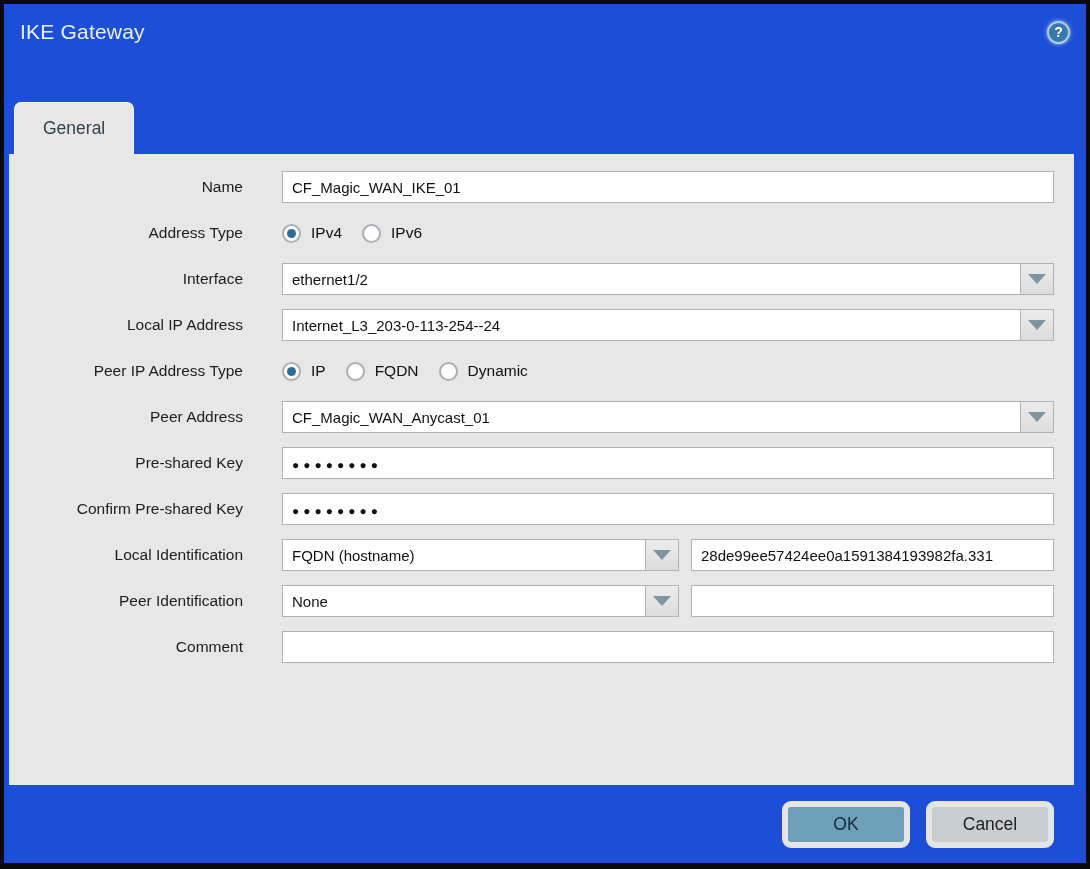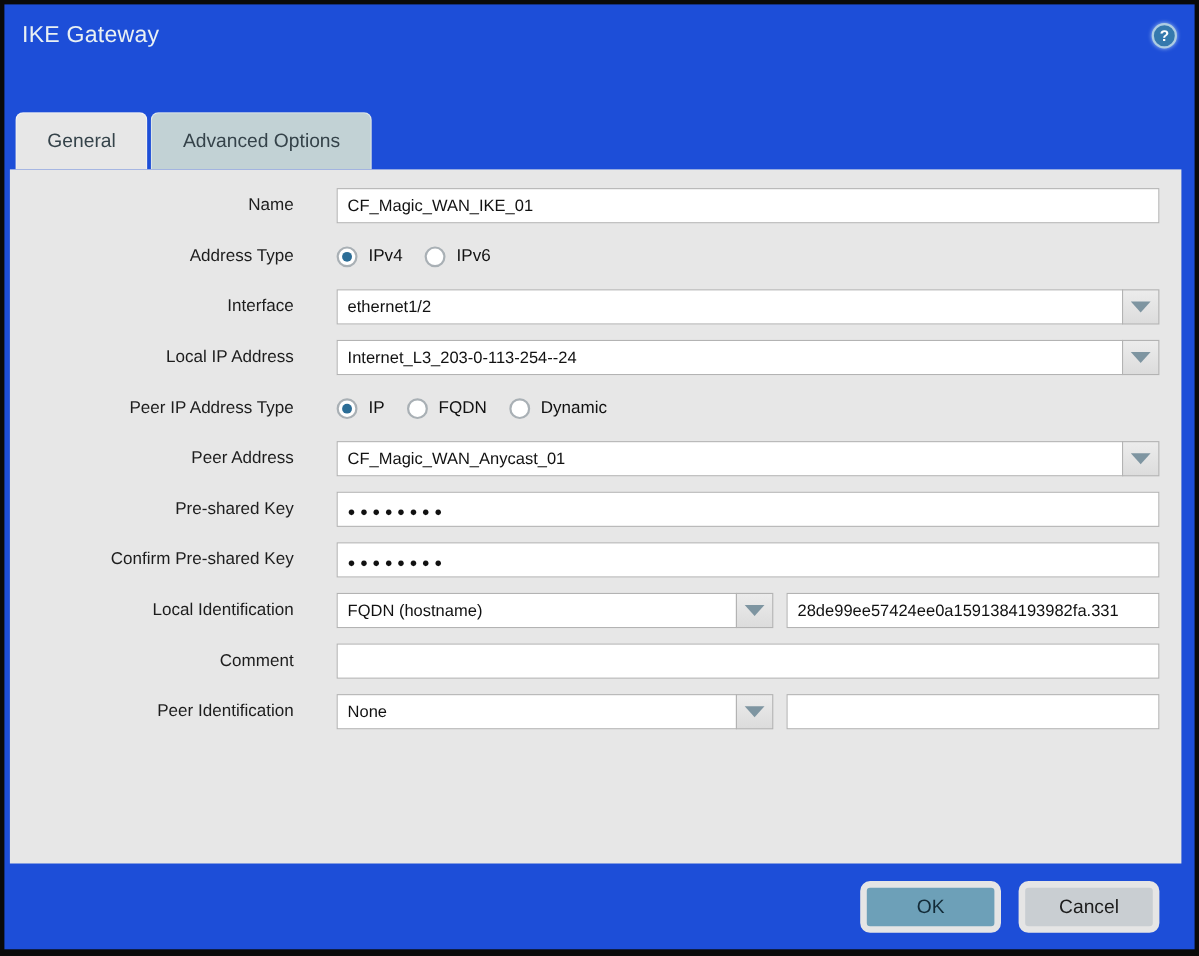--- a/index.html
+++ b/index.html
@@ -51,21 +51,21 @@
   .tab.active   { background: #e7e7e7; }
   .tab.inactive { background: #c2d2d5; }
   
   .content {
     flex: 1 1 auto;
     background: #e7e7e7;
     margin: 0 12px 0 5px;
     padding: 17px 20px 0 0;
     overflow: hidden;
   }
-  .row { display: flex; align-items: center; margin-bottom: 14px; margin-left: 24px; }
+  .row { display: flex; align-items: center; margin-bottom: 14px; }
   .row-label {
     flex: 0 0 245px;
     text-align: right; padding-right: 11px;
     font-size: 15.5px; color: #1d1d1d;
   }
   .field-area { flex: 1 1 auto; display: flex; align-items: center; min-width: 0; padding-left: 28px; }
   input.text {
     height: 32px; width: 100%;
     border: 1px solid #b3b3b3;
     background: #fff; color: #111;
@@ -128,21 +128,20 @@
 <div class="dialog">
   <div class="dialog-inner">
 
     <div class="titlebar">
       <div class="title">IKE Gateway</div>
       <div class="help-btn">?</div>
     </div>
 
     <div class="tabs">
       <div class="tab active">General</div>
-      <div class="tab inactive">Advanced Options</div>
     </div>
 
     <div class="content">
 
       <div class="row">
         <div class="row-label">Name</div>
         <div class="field-area">
           <input class="text" type="text" value="CF_Magic_WAN_IKE_01" style="">
         </div>
       </div>
@@ -243,36 +242,36 @@
             <div class="drop-btn">
               <span class="arrow-down"></span>
             </div>
           </div>
           <div class="gap12"></div>
           <input class="text" type="text" value="28de99ee57424ee0a1591384193982fa.331" style="">
         </div>
       </div>
 
       <div class="row">
-        <div class="row-label">Comment</div>
-        <div class="field-area">
-          <input class="text" type="text" value="" style="">
-        </div>
-      </div>
-
-      <div class="row">
         <div class="row-label">Peer Identification</div>
         <div class="field-area">
           <div class="dropdown small">
             <input class="text" type="text" value="None" style="">
             <div class="drop-btn">
               <span class="arrow-down"></span>
             </div>
           </div>
           <div class="gap12"></div>
+          <input class="text" type="text" value="" style="">
+        </div>
+      </div>
+
+      <div class="row">
+        <div class="row-label">Comment</div>
+        <div class="field-area">
           <input class="text" type="text" value="" style="">
         </div>
       </div>
 
     </div>
 
     <div class="footer">
       <button class="btn btn-ok">OK</button>
       <button class="btn btn-cancel">Cancel</button>
     </div>

